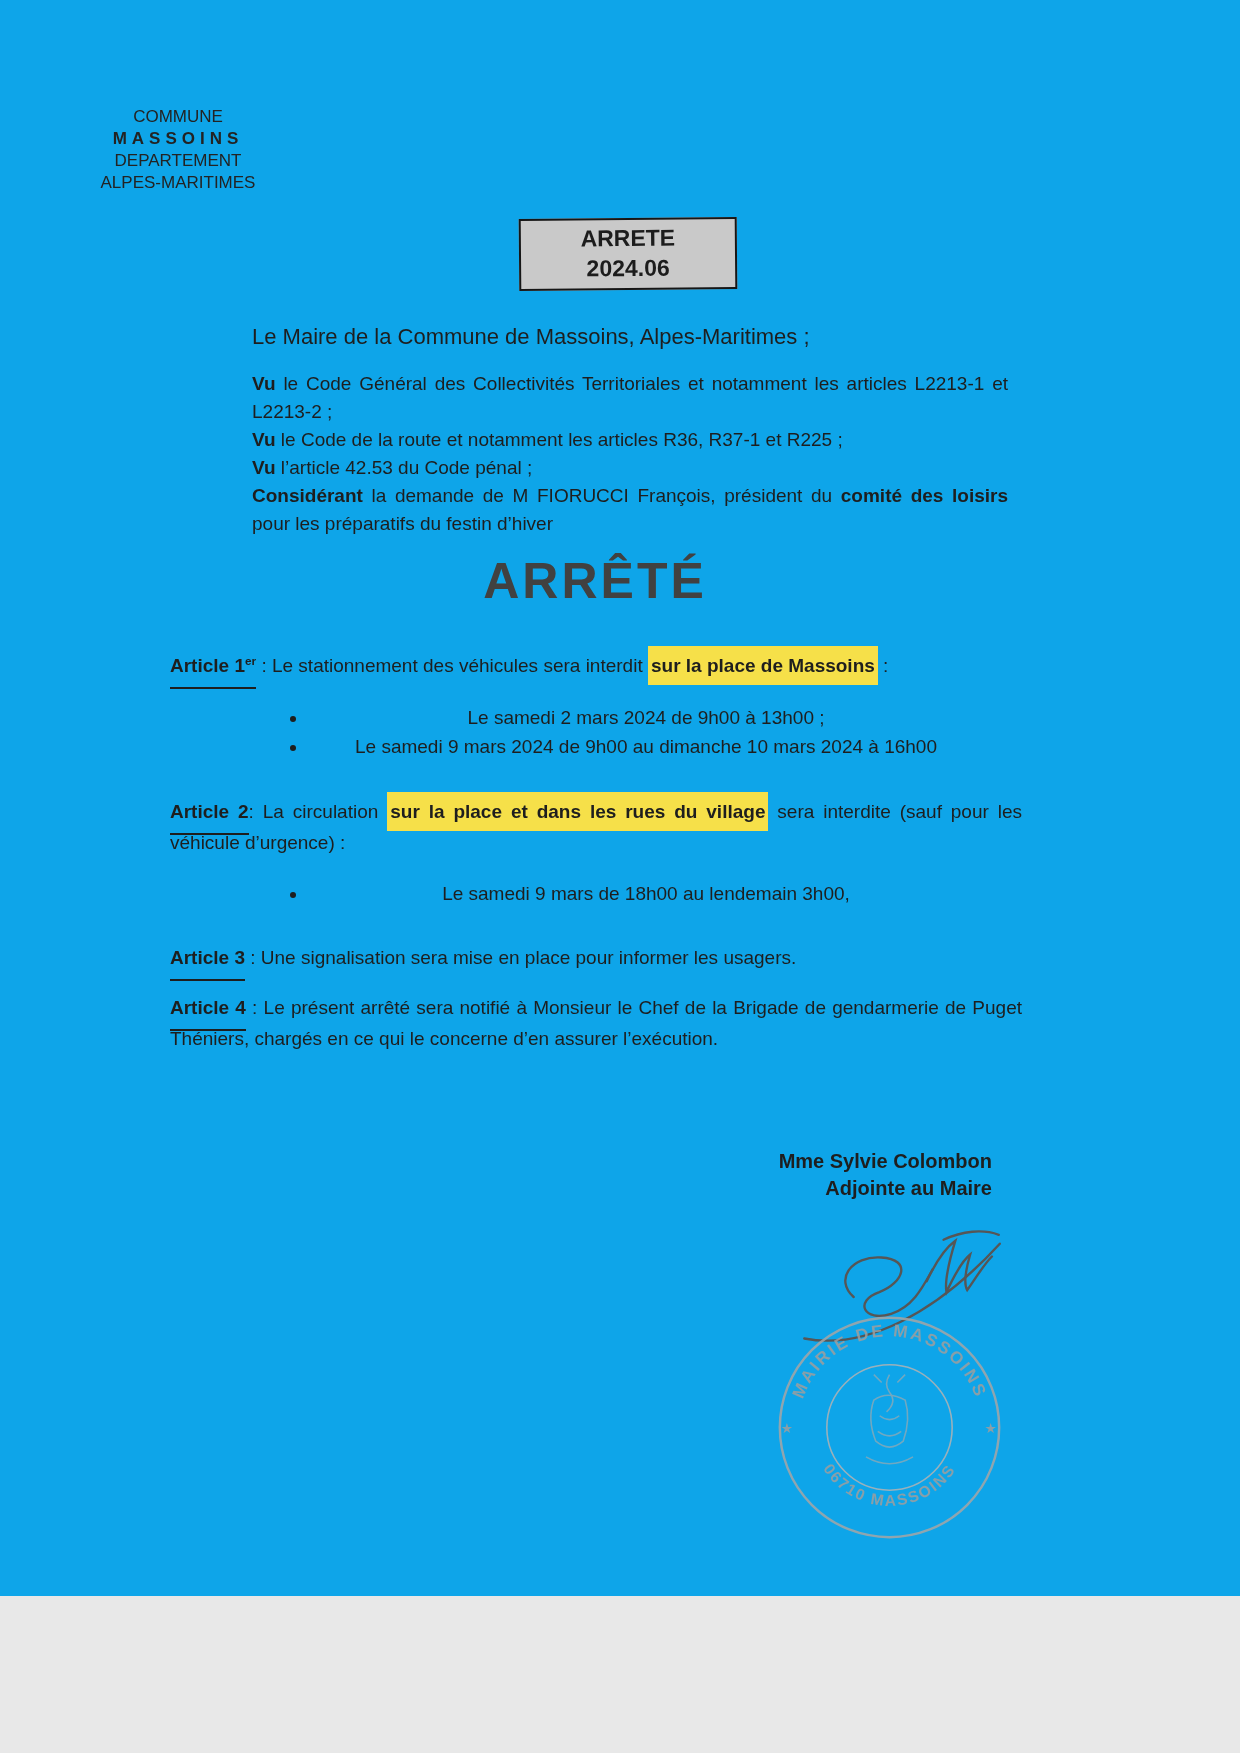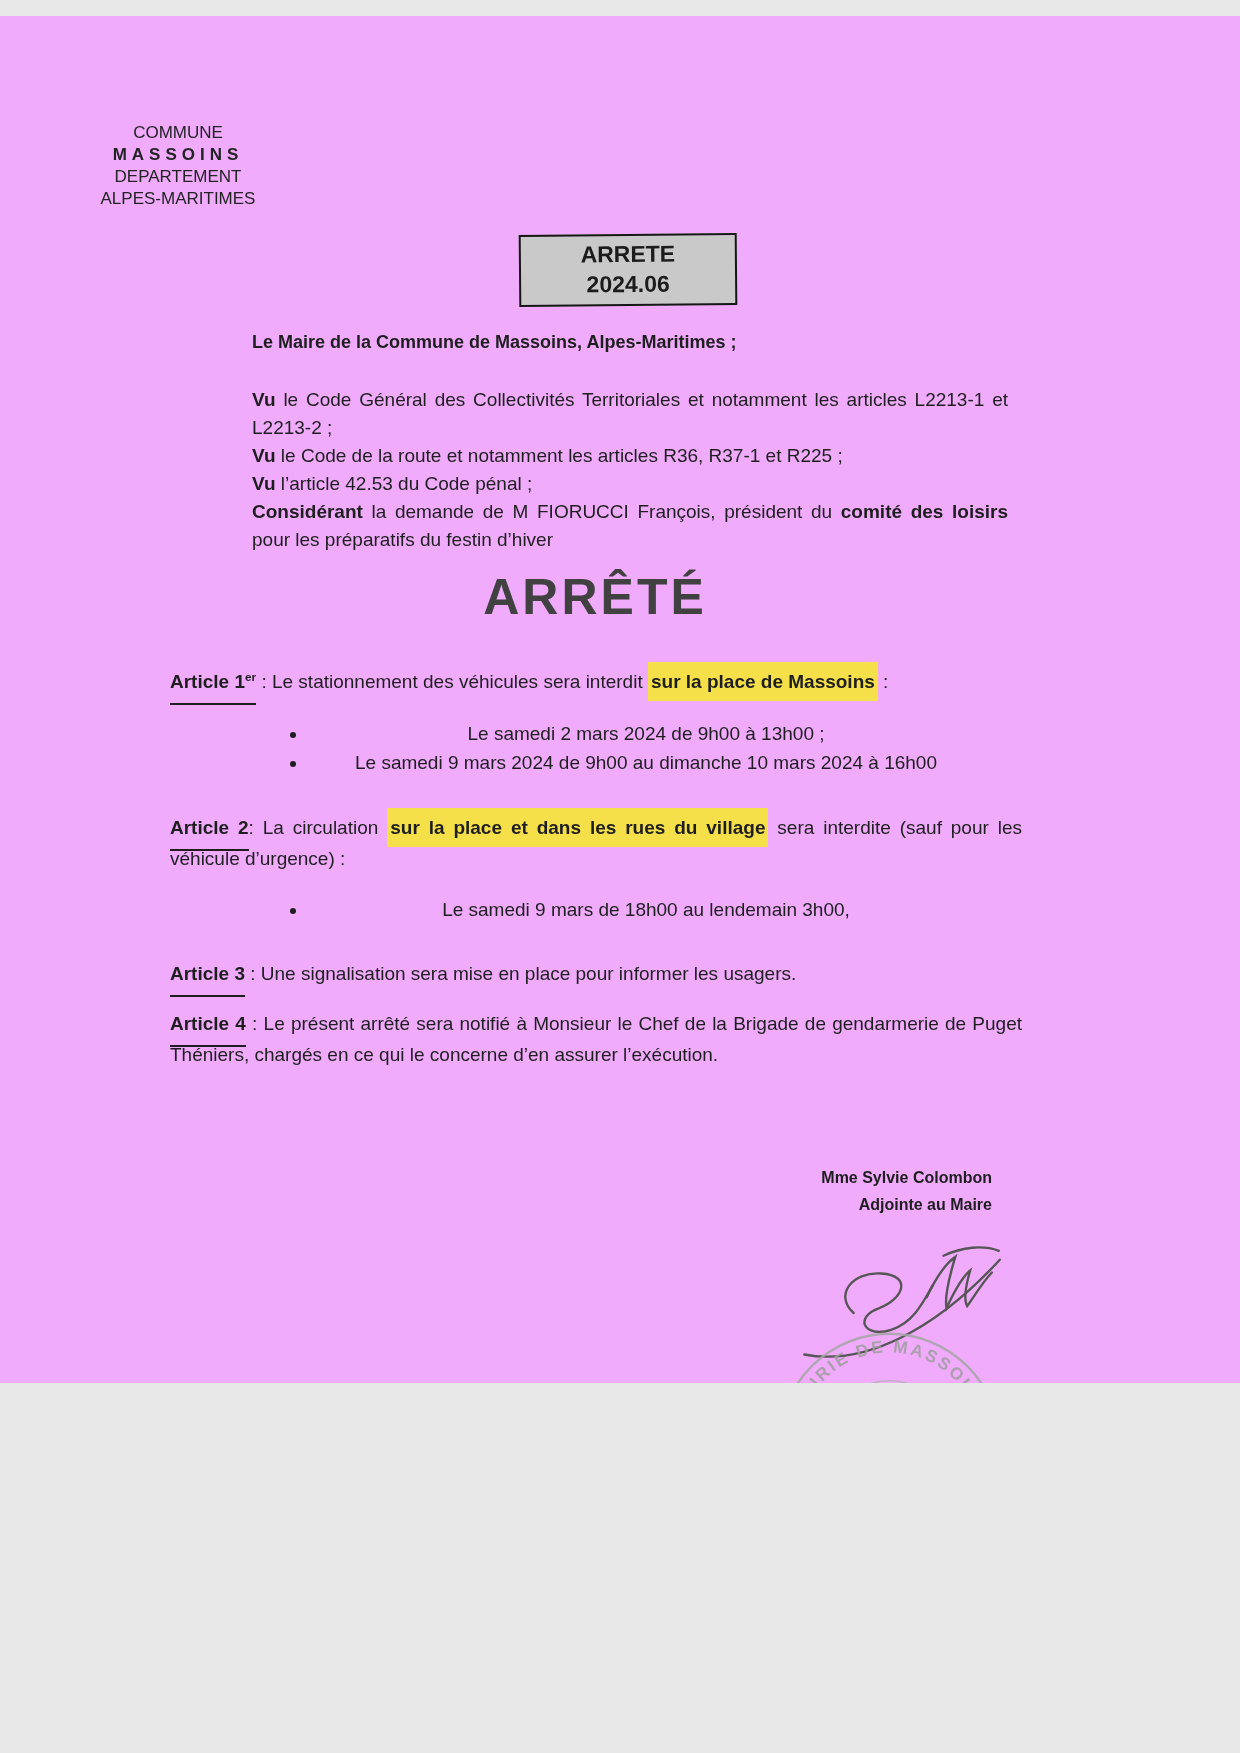--- a/index.html
+++ b/index.html
@@ -6,23 +6,23 @@
     --highlight:#f6e049;
     --box-bg:#c9c9c9;
     --ink:#1e1e1e;
     --title-ink:#414141;
     --stamp-ink:#9e9e9e;
   }
   *{margin:0;padding:0;box-sizing:border-box;}
   html,body{background:#e8e8e8;}
   .page{
     position:relative;
-    width:1240px;height:1367px;
-    background:#f0abfc;
-    margin:16px auto;
+    width:1240px;height:1596px;
+    background:#0ea5e9;
+    margin:0 auto;
     font-family:"Liberation Sans", sans-serif;
     color:var(--ink);
     overflow:hidden;
   }
   
   .commune-block{
     position:absolute;left:78px;top:106px;width:200px;
     text-align:center;font-size:17px;line-height:22px;color:#232323;
   }
   .commune-name{font-weight:700;letter-spacing:5px;}
@@ -31,22 +31,22 @@
     position:absolute;left:519px;top:218px;width:218px;
     background:var(--box-bg);
     border:2.5px solid #161616;
     text-align:center;
     padding:3px 0 5px 0;
     transform:rotate(-0.5deg);
   }
   .ref-box div{font-weight:700;font-size:23px;line-height:30px;color:#1c1c1c;}
   
   .salutation{
-    position:absolute;left:252px;top:316px;width:770px;
-    font-size:18px;font-weight:700;
+    position:absolute;left:252px;top:324px;width:770px;
+    font-size:22px;font-weight:400;
   }
   .recitals{
     position:absolute;left:252px;top:370px;width:756px;
     font-size:19px;line-height:28px;text-align:justify;
   }
   .lead{font-weight:700;}
   .b{font-weight:700;}
   
   .main-title{
     position:absolute;left:170px;top:552px;width:850px;
@@ -80,21 +80,21 @@
     list-style:disc;
     padding-left:128px;
     text-align:center;
   }
   .a1-bullets{top:703px;}
   .a2-bullets{top:878px;line-height:31px;}
   .bullets li{padding-left:4px;}
   
   .sig-block{
     position:absolute;right:248px;top:1148px;width:320px;
-    text-align:right;font-size:16px;font-weight:700;line-height:27px;
+    text-align:right;font-size:20px;font-weight:700;line-height:27px;
   }
   .sig-graphic{position:absolute;left:796px;top:1218px;}
   .stamp{position:absolute;left:772px;top:1310px;opacity:0.85;}
   .stamp-text{
     font-family:"Liberation Sans", sans-serif;
     font-size:17.5px;font-weight:700;letter-spacing:2.5px;
     fill:var(--stamp-ink);
   }
   .stamp-text-small{
     font-family:"Liberation Sans", sans-serif;

